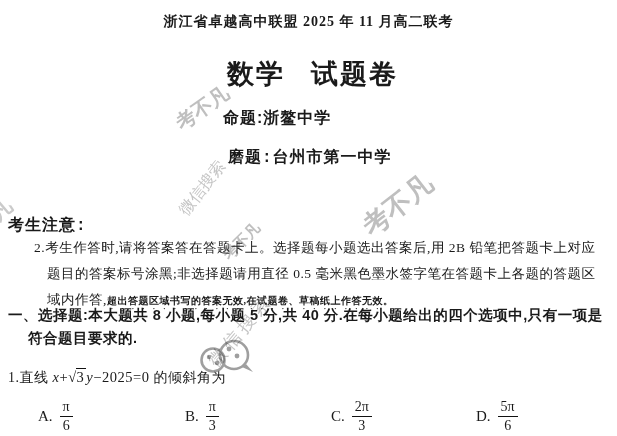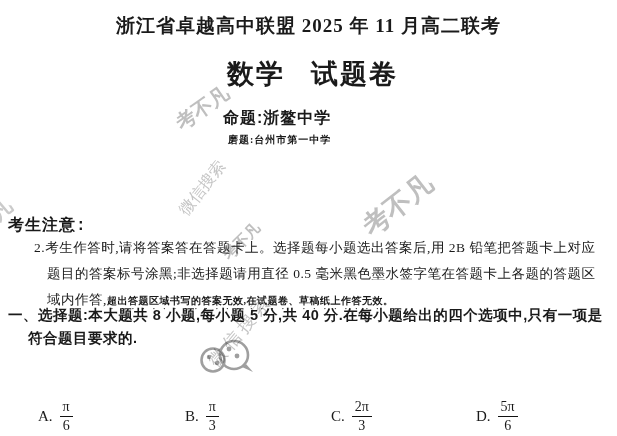--- a/index.html
+++ b/index.html
@@ -4,35 +4,35 @@
 <style>
   html,body{margin:0;padding:0;background:#e8e8e8;}
   .page{
     position:relative; width:617px; height:436px; background:#ffffff;
     overflow:hidden; font-family:"Liberation Serif", serif; color:#1a1a1a;
     margin:0 auto;
   }
   
   .title{
     position:absolute; left:0; right:0; top:13px; margin:0;
-    text-align:center; font-size:19px; font-weight:700; letter-spacing:1px;
+    text-align:center; font-size:14px; font-weight:700; letter-spacing:1px;
     font-family:"Liberation Serif", serif;
   }
   .subtitle{
     position:absolute; left:8px; right:0; top:56px; text-align:center;
     font-size:27px; font-weight:700; letter-spacing:2px;
   }
   .subtitle .gap{display:inline-block; width:26px;}
   .setter{
     position:absolute; left:223px; top:108px; font-size:16px; font-weight:700;
     font-family:"Liberation Sans", sans-serif; letter-spacing:1px;
   }
   .reviewer{
-    position:absolute; left:228px; top:133px; font-size:10px; font-weight:700;
-    font-family:Liberation Serif, serif; letter-spacing:1px;
+    position:absolute; left:228px; top:147px; font-size:16px; font-weight:700;
+    font-family:Liberation Mono, monospace; letter-spacing:1px;
   }
   
   .notice-heading{
     position:absolute; left:8px; top:178px; font-size:16px; font-weight:700;
     font-family:Liberation Mono, monospace; letter-spacing:1px;margin-top:37px;
   }
   .notice-item1{
     position:absolute; left:42px; top:211px; font-size:13.5px; letter-spacing:.5px;
   }
   .notice-item2{
@@ -110,20 +110,23 @@
   </div>
 
   <div class="setter">命题:浙鳌中学</div>
   <div class="reviewer">磨题:台州市第一中学</div>
 
   <div class="notice-heading">考生注意:</div>
   <div class="notice-item2"><span>2.考生作答时,请将答案答在答题卡上。选择题每小题选出答案后,用 2B 铅笔把答题卡上对应题目的答案标号涂黑;非选择题请用直径 0.5 毫米黑色墨水签字笔在答题卡上各题的答题区域内作答,</span><span class="em">超出答题区域书写的答案无效,在试题卷、草稿纸上作答无效。</span></div>
 
   <div class="section-heading">一、选择题:本大题共 8 小题,每小题 5 分,共 40 分.在每小题给出的四个选项中,只有一项是符合题目要求的.</div>
 
+  <div class="q1">
+    <span>1.</span><span>直线 </span><span class="math"><i>x</i><span>+</span><span class="rad">√</span><span class="radicand">3</span><i>y</i><span>−2025=0</span></span><span> 的倾斜角为</span>
+  </div>
 
   <div class="option opt-a">
     <span class="opt-label">A.</span>
     <span class="frac">
       <span class="num">π</span>
       <span class="den">6</span>
     </span>
   </div>
   <div class="option opt-b">
     <span class="opt-label">B.</span>

